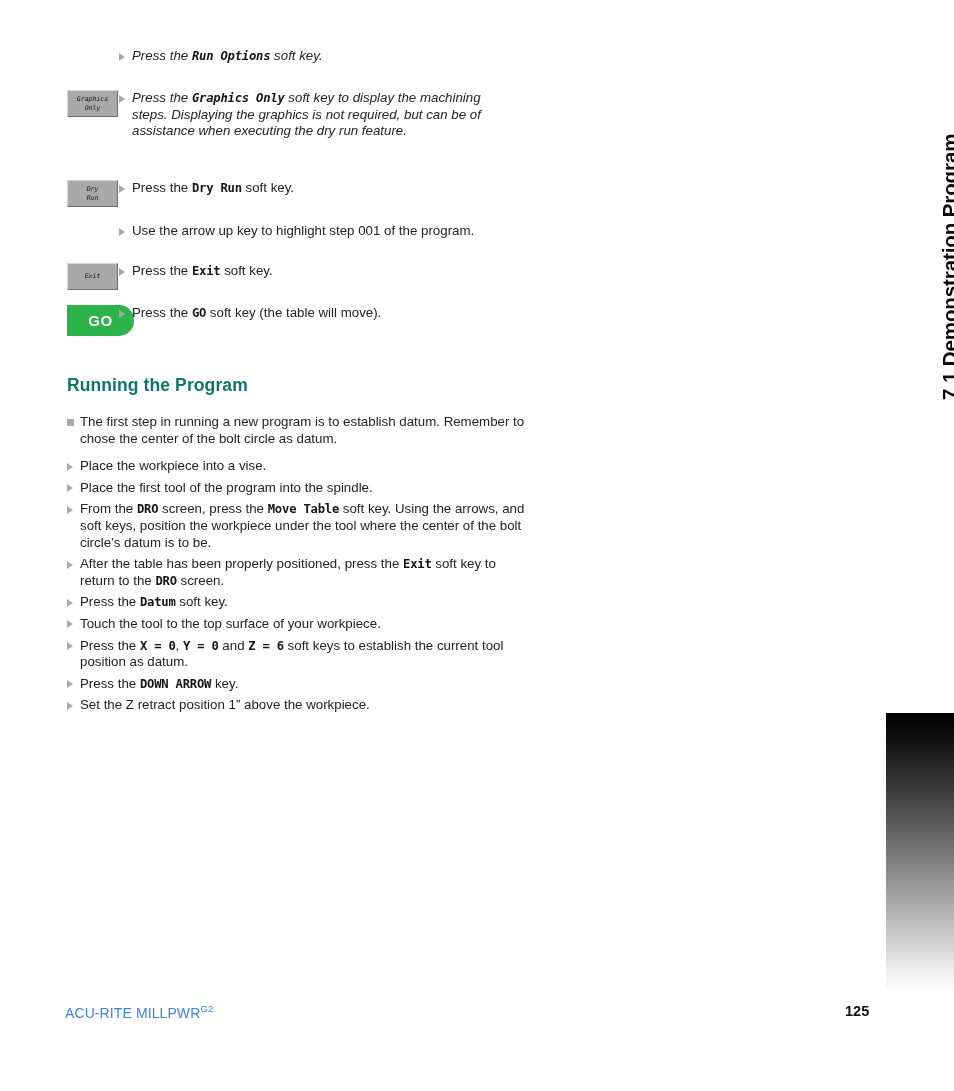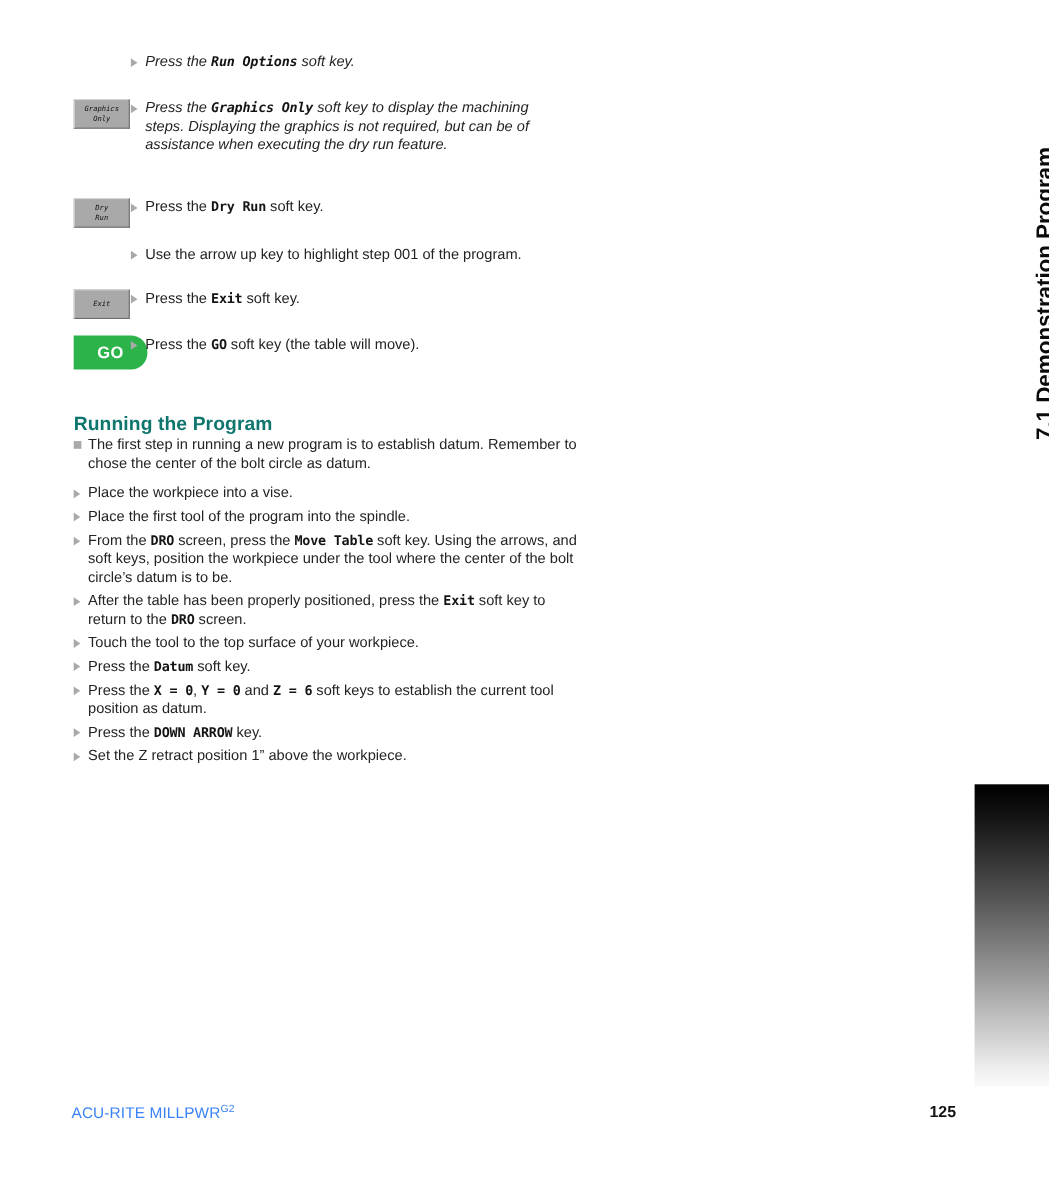--- a/index.html
+++ b/index.html
@@ -271,28 +271,28 @@
           <div class="textcol" style="padding-left: 26px;">
             <p class="bullet-item" style="max-width: 350px;"><span class="tri"></span><span>Press the </span><span class="mono">GO</span><span> soft key (the table will move).</span></p>
           </div>
         </div>
       </div>
 
     <div style="position:relative; margin-top:30px;">
       <div class="section-heading" style="margin-left:67px;">Running the Program</div>
     </div>
 
-    <div id="section-items" style="">
+    <div id="section-items" style="margin-top:18px;">
         <p class="bullet-item" style="margin-left: 67px; max-width: 446px; margin-bottom: 11px;"><span class="sq"></span><span>The first step in running a new program is to establish datum. Remember to chose the center of the bolt circle as datum.</span></p>
         <p class="bullet-item" style="margin-left: 67px; max-width: 446px; margin-bottom: 5px;"><span class="tri"></span><span>Place the workpiece into a vise.</span></p>
         <p class="bullet-item" style="margin-left: 67px; max-width: 446px; margin-bottom: 5px;"><span class="tri"></span><span>Place the first tool of the program into the spindle.</span></p>
         <p class="bullet-item" style="margin-left: 67px; max-width: 446px; margin-bottom: 5px;"><span class="tri"></span><span>From the </span><span class="mono">DRO</span><span> screen, press the </span><span class="mono">Move Table</span><span> soft key. Using the arrows, and soft keys, position the workpiece under the tool where the center of the bolt circle’s datum is to be.</span></p>
         <p class="bullet-item" style="margin-left: 67px; max-width: 446px; margin-bottom: 5px;"><span class="tri"></span><span>After the table has been properly positioned, press the </span><span class="mono">Exit</span><span> soft key to return to the </span><span class="mono">DRO</span><span> screen.</span></p>
+        <p class="bullet-item" style="margin-left: 67px; max-width: 446px; margin-bottom: 5px;"><span class="tri"></span><span>Press the </span><span class="mono">Datum</span><span> soft key.</span></p>
         <p class="bullet-item" style="margin-left: 67px; max-width: 446px; margin-bottom: 5px;"><span class="tri"></span><span>Touch the tool to the top surface of your workpiece.</span></p>
-        <p class="bullet-item" style="margin-left: 67px; max-width: 446px; margin-bottom: 5px;"><span class="tri"></span><span>Press the </span><span class="mono">Datum</span><span> soft key.</span></p>
         <p class="bullet-item" style="margin-left: 67px; max-width: 446px; margin-bottom: 5px;"><span class="tri"></span><span>Press the </span><span class="mono">X = 0</span><span>, </span><span class="mono">Y = 0</span><span> and </span><span class="mono">Z = 6</span><span> soft keys to establish the current tool position as datum.</span></p>
         <p class="bullet-item" style="margin-left: 67px; max-width: 446px; margin-bottom: 5px;"><span class="tri"></span><span>Press the </span><span class="mono">DOWN ARROW</span><span> key.</span></p>
         <p class="bullet-item" style="margin-left: 67px; max-width: 446px; margin-bottom: 5px;"><span class="tri"></span><span>Set the Z retract position 1” above the workpiece.</span></p>
       </div>
 
 
   </div>
 
   <div class="footer-left">
     <span>ACU-RITE MILLPWR</span><sup>G2</sup>

